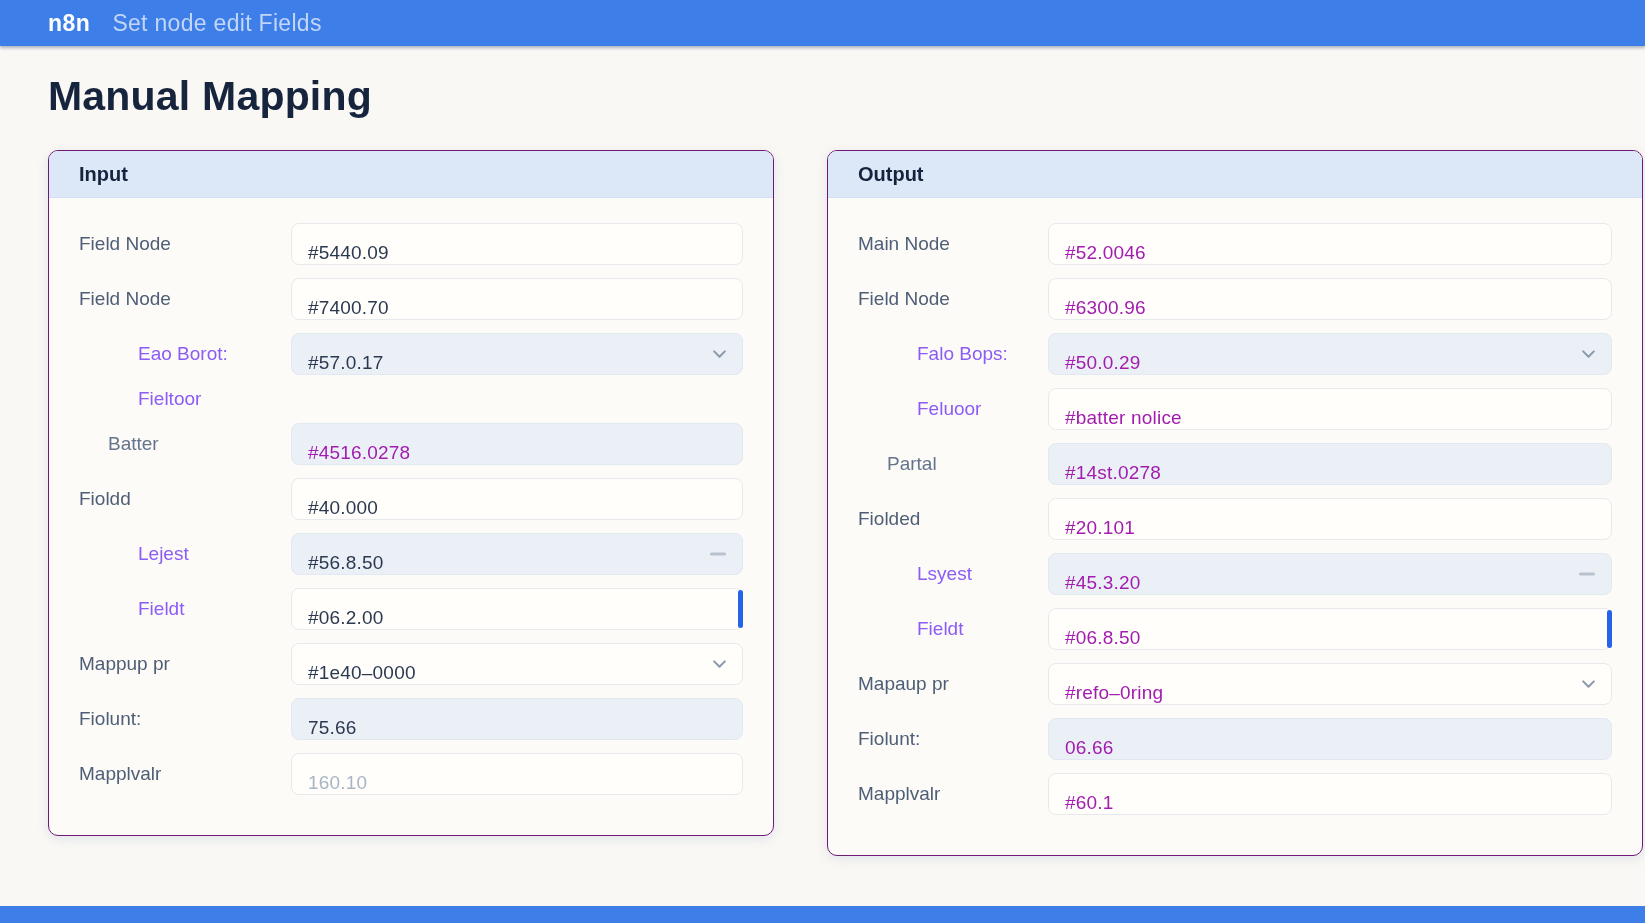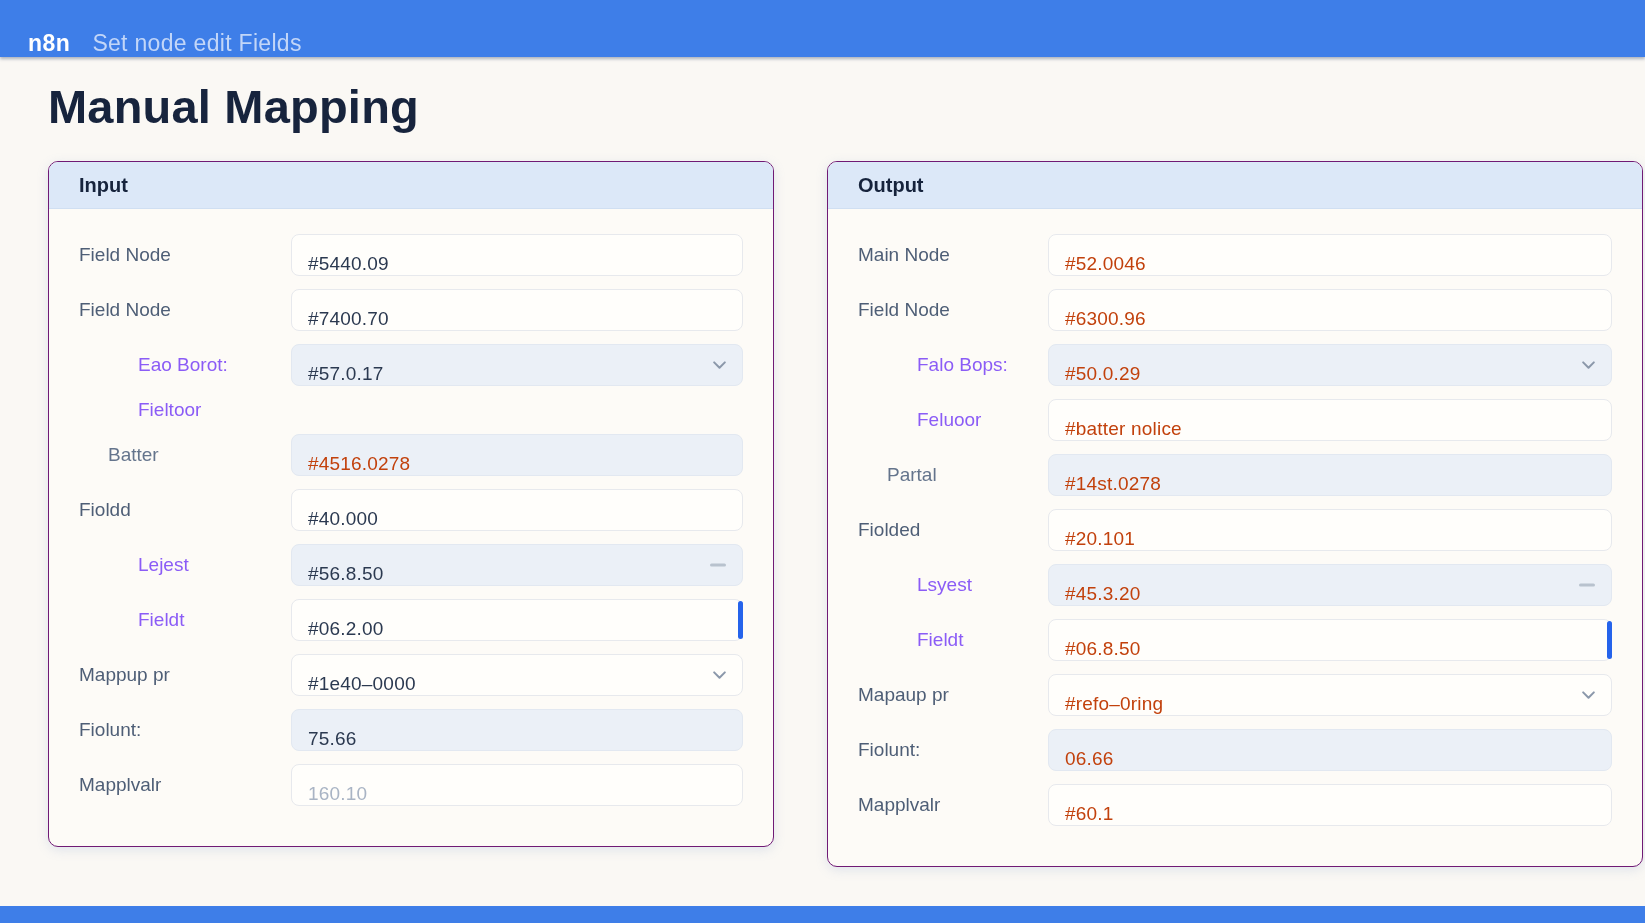--- a/index.html
+++ b/index.html
@@ -4,30 +4,30 @@
 <style>
   * { box-sizing: border-box; }
   html,body { margin:0; padding:0; }
   body {
     width:1645px; height:923px;
     background:#faf8f4;
     font-family:"Liberation Sans","DejaVu Sans",sans-serif;
     position:relative; overflow:hidden;
   }
   .header {
-    height:57px; background:#3e7ee8;
-    display:flex; align-items:flex-end;
-    padding-left:28px;
+    height:46px; background:#3e7ee8;
+    display:flex; align-items:center;
+    padding-left:48px;
     box-shadow:0 2px 3px rgba(25,45,85,.35);
     position:relative; z-index:2;
   }
   .brand { color:#ffffff; font-weight:800; font-size:23px; margin-right:22px; letter-spacing:.5px; }
   .htitle { color:#c2d6f8; font-size:23px; font-weight:400; letter-spacing:.3px; }
   h1.page-title {
-    margin:26px 0 0 48px; font-size:47px; line-height:48px;
+    margin:26px 0 0 48px; font-size:41px; line-height:48px;
     font-weight:700; color:#17243d; letter-spacing:.2px;
   }
   main { display:flex; gap:53px; margin:30px 0 0 48px; align-items:flex-start; }
   .panel {
     background:#fdfbf7;
     border:1px solid #701a75;
     border-radius:10px;
     box-shadow:0 3px 12px rgba(120,150,200,.20);
     overflow:hidden;
   }
@@ -52,21 +52,21 @@
     border:1px solid #e7e9ed; border-radius:8px;
     background:#fffefb;
     display:flex; align-items:flex-end;
     padding:0 16px; font-size:19px;
   }
   .control.bg-gray, .control.disabled, .control.stepper {
     background:#ebf0f7; border-color:#e2e8f1;
   }
   .val { font-weight:500; letter-spacing:.2px; white-space:nowrap; overflow:hidden; }
   .control.tone-dark  .val { color:#2b3950; }
-  .control.tone-muted .val { color:#c2410c; }
+  .control.tone-muted .val { color:#a21caf; }
   .control.tone-faint .val { color:#a9b4c4; }
   .chev { position:absolute; right:13px; top:50%; transform:translateY(-50%); width:19px; height:19px; }
   .dash {
     position:absolute; right:16px; top:50%; transform:translateY(-50%);
     width:16px; height:3px; border-radius:2px; background:#b8c2ce;
   }
   .caret {
     position:absolute; right:-1px; top:1px; bottom:1px; width:5px;
     border-radius:3px; background:#2563eb;
   }

